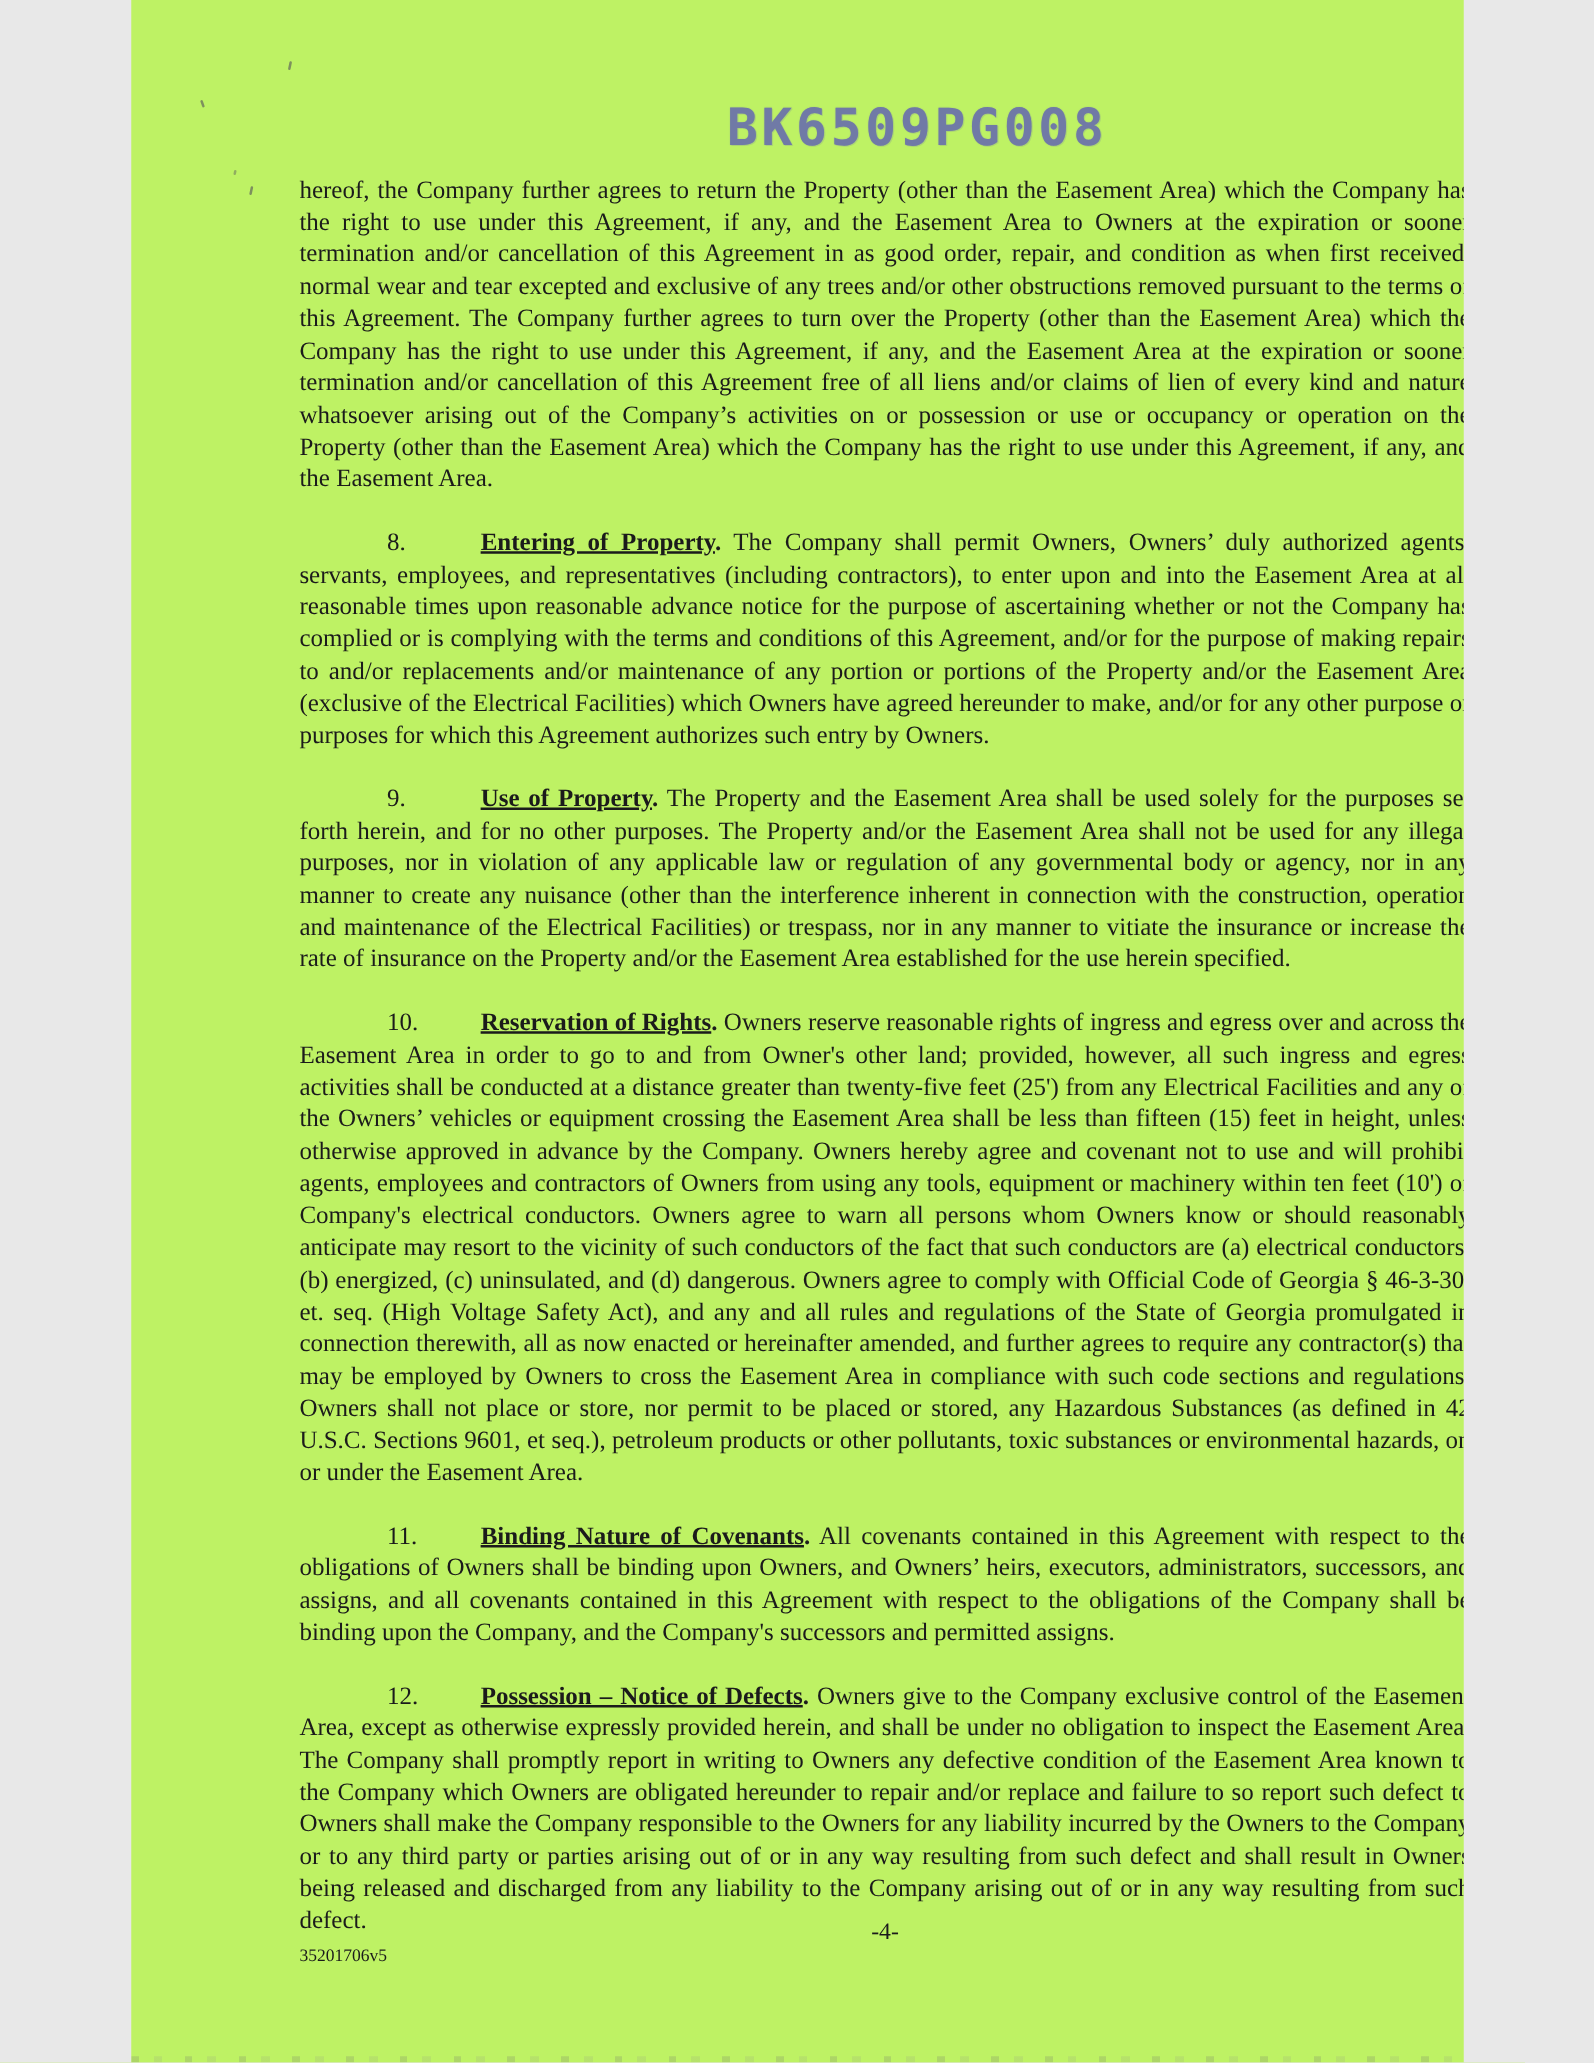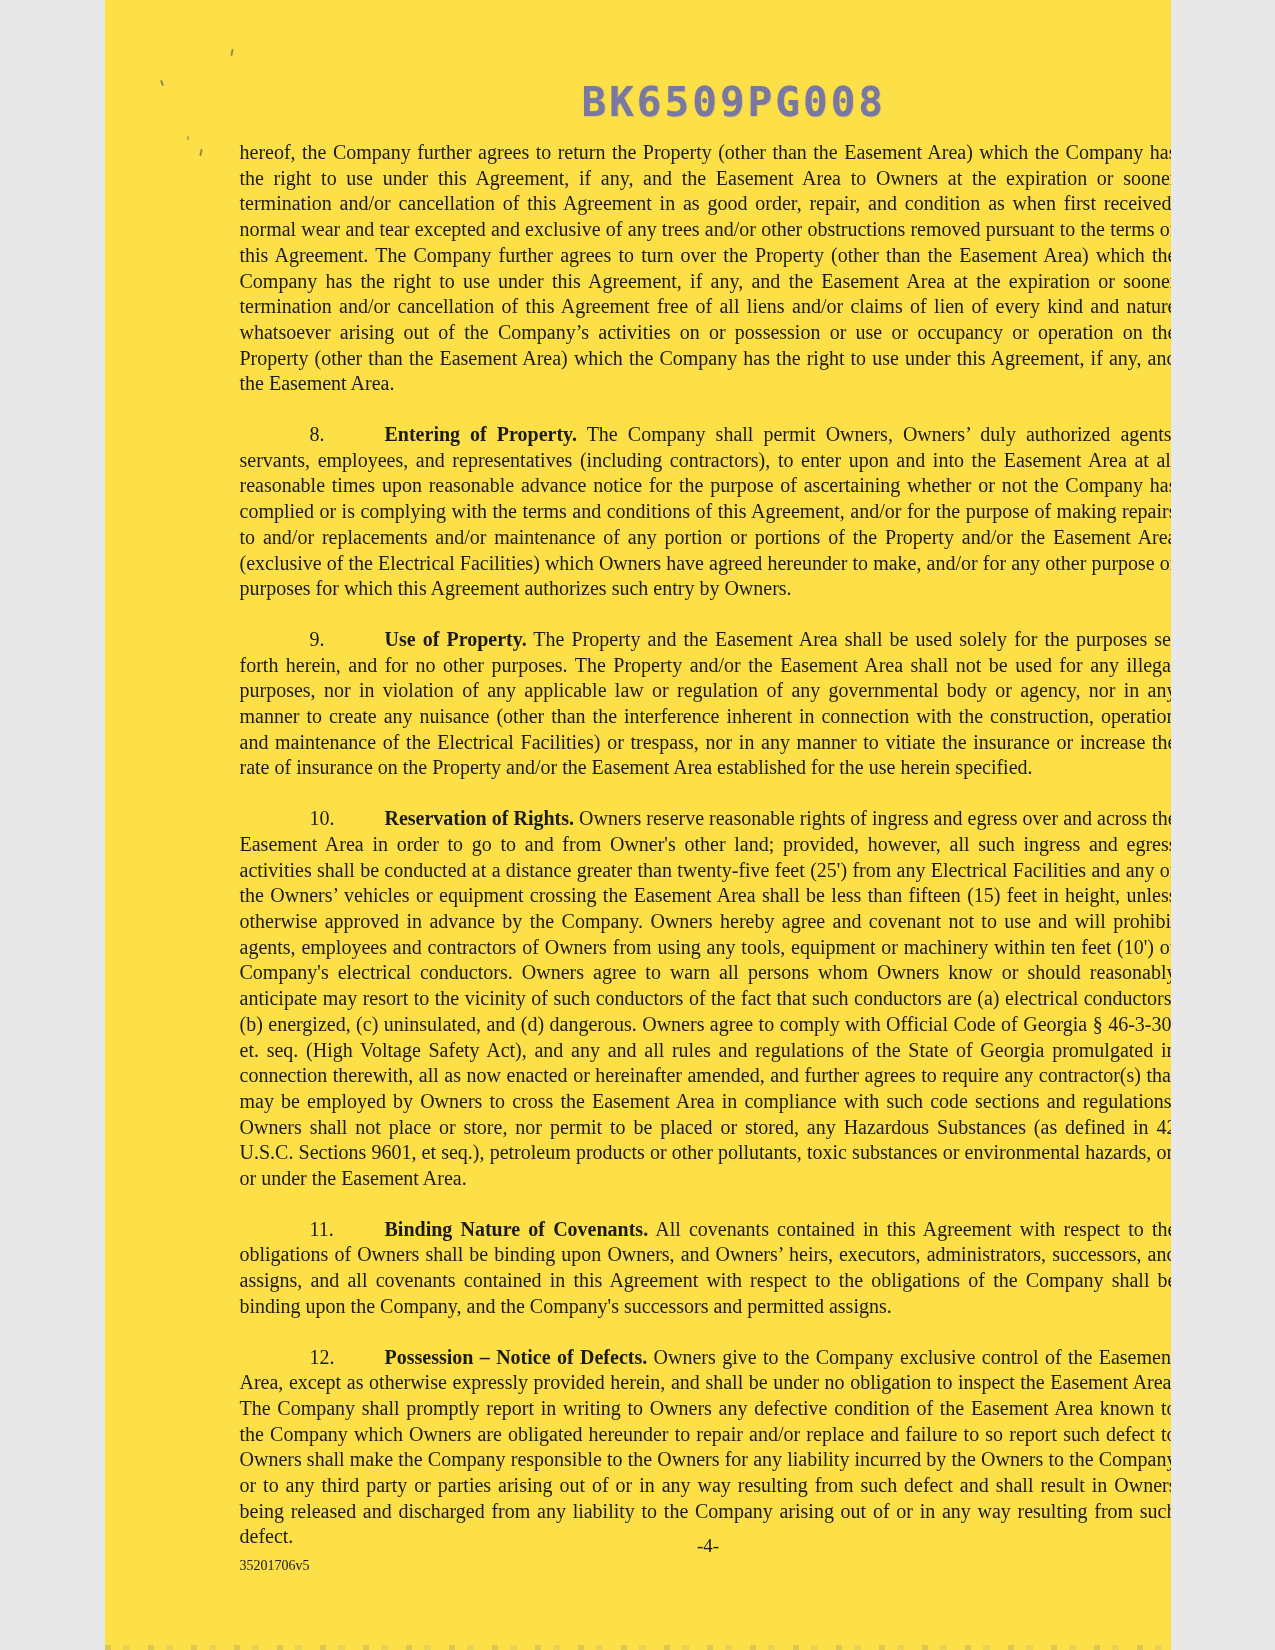--- a/index.html
+++ b/index.html
@@ -1,21 +1,21 @@
 <!DOCTYPE html>
 <html><head>
 <meta charset="utf-8">
 <style>
   html, body { margin: 0; padding: 0; background: #e8e8e8; }
   .page {
     position: relative;
     width: 1066px;
     height: 1650px;
     margin: 0 auto;
-    background: #fde047;
+    background: #bef264;
     font-family: "Liberation Serif", serif;
     color: #1b1b1b;
     overflow: hidden;
   }
   .stamp {
     position: absolute;
     left: 477px;
     top: 78px;
     font-family: "DejaVu Sans Mono", monospace;
     font-weight: bold;
@@ -39,20 +39,21 @@
     line-height: 25.7px;
   }
   .para.numbered { text-indent: 70px; }
   .sec-num {
     display: inline-block;
     width: 75px;
     text-indent: 0;
   }
   .sec-title {
     font-weight: bold;
+    text-decoration: underline;
   }
   .sec-punct { font-weight: bold; }
   .footer-pageno {
     position: absolute;
     left: 135px;
     top: 1535px;
     width: 937px;
     text-align: center;
     font-size: 19px;
     color: #1b1b1b;

